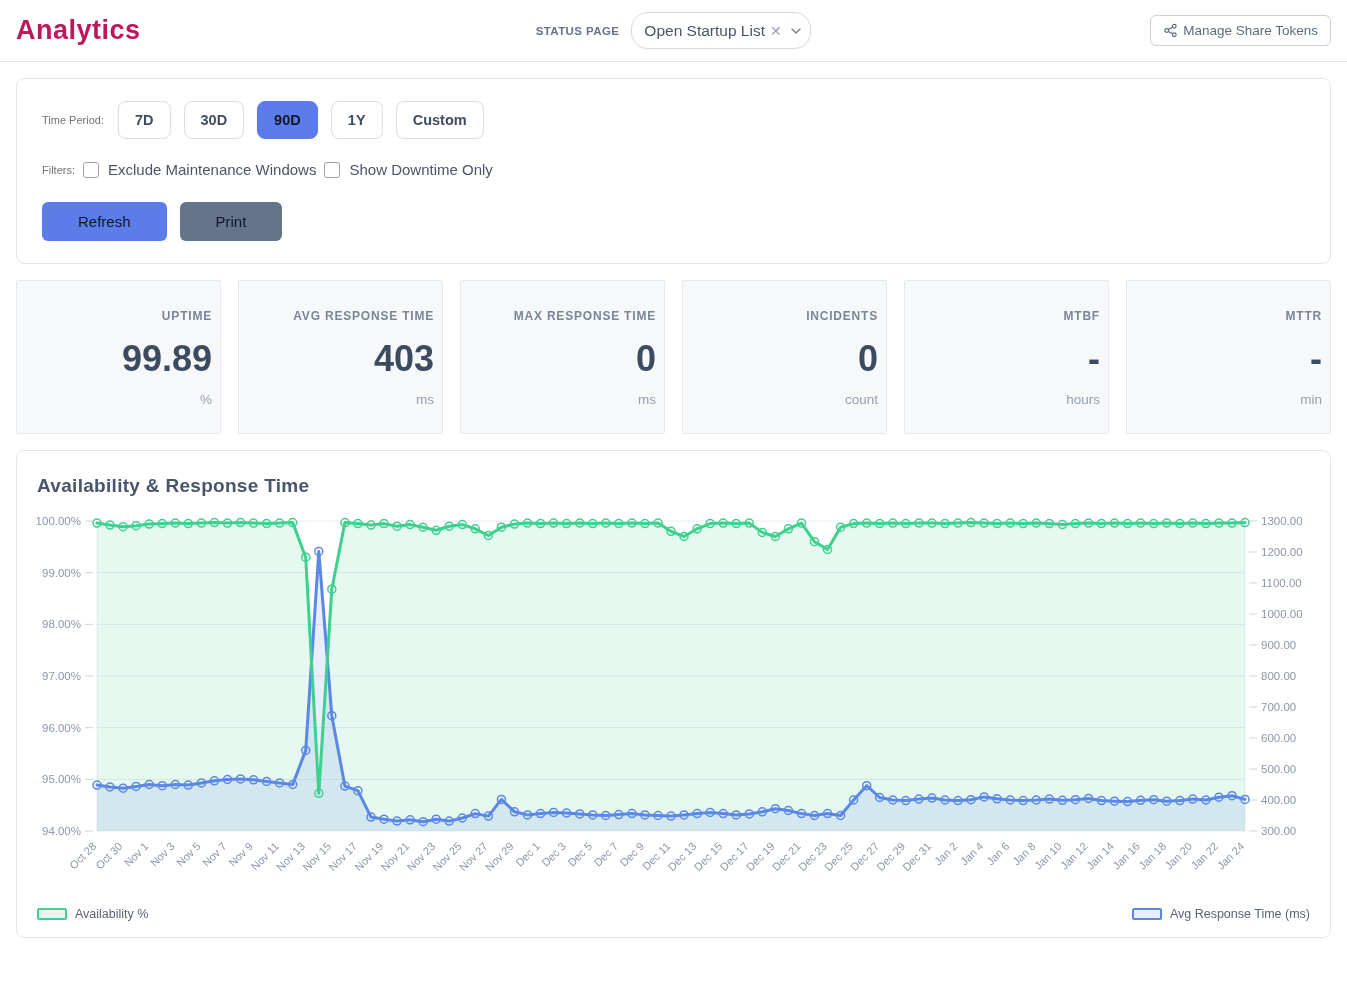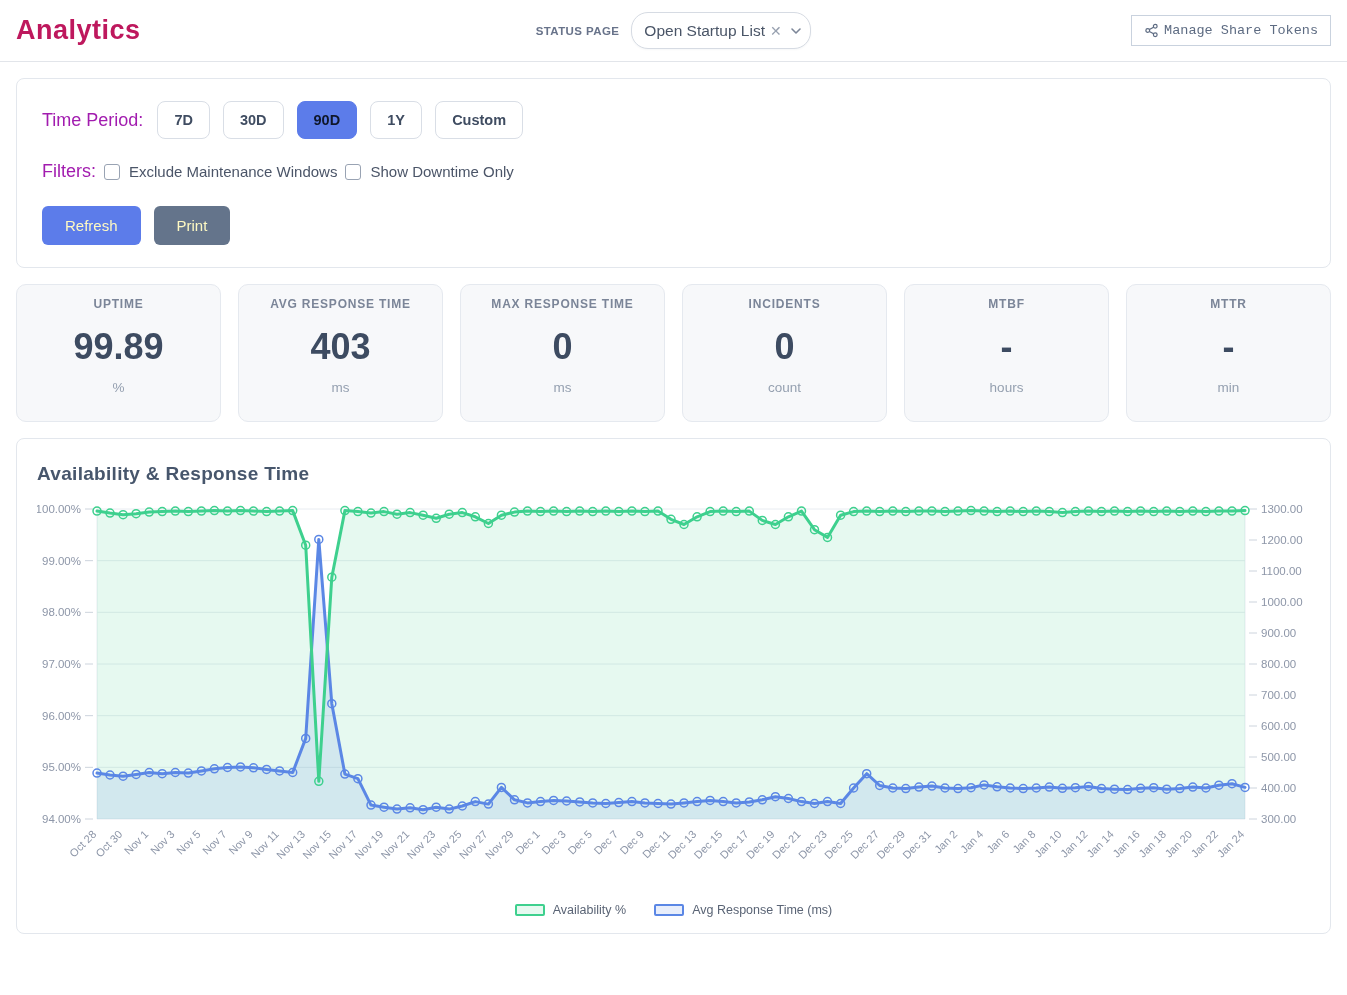--- a/index.html
+++ b/index.html
@@ -13,55 +13,55 @@
   .hdr-center { display:flex; align-items:center; gap:12px; }
   .sp-label { font-size:11.5px; font-weight:600; letter-spacing:.4px; color:#68738a; }
   .sp-select { display:flex; align-items:center; gap:7px; width:180px; height:37px; padding:0 12px;
                border:1px solid #d6dbe3; border-radius:17px; background:#fff; cursor:pointer;
                box-shadow:0 1px 2px rgba(25,40,70,.04); }
   .sp-value { font-size:15.5px; color:#4a5567; white-space:nowrap; }
   .sp-x { color:#97a0af; font-size:14px; line-height:1; margin-left:-2px; }
   .sp-chev { color:#7c8698; display:flex; }
   .hdr-right { flex:1; display:flex; justify-content:flex-end; }
   .btn-outline { display:flex; align-items:center; gap:5px; padding:7px 12px; background:#fff;
-                 border:1px solid #c9d2de; border-radius:0; font-size:13.5px; color:#5d6b82; cursor:pointer;font-family:Liberation Mono, monospace; }
+                 border:1px solid #c9d2de; border-radius:6px; font-size:13.5px; color:#5d6b82; cursor:pointer; }
 
   
   .panel { margin:16px; border:1px solid #e3e7ed; border-radius:8px; background:#fff; }
   .filter-panel { padding:22px 25px; }
   .row1 { display:flex; align-items:center; gap:14px; }
-  .row-label { font-size:18px; color:#a21caf; }
+  .row-label { font-size:11px; color:#737373; }
   .tp-btns { display:flex; gap:13px; }
   .tp-btn { padding:10px 16px; min-width:52px; font-size:14.5px; font-weight:600; color:#3f4c61;
             background:#fff; border:1px solid #d9dee6; border-radius:8px; cursor:pointer;
             font-family:Liberation Sans, sans-serif; }
   .tp-btn.active { background:#5c7cea; border-color:#5c7cea; color:#0f172a;text-align:right; }
   .row2 { display:flex; align-items:center; gap:8px; margin-top:22px; }
   .chk-group { display:flex; align-items:center; gap:9px; cursor:pointer; }
   .chk-box { width:16px; height:16px; border:1.5px solid #99a3b3; border-radius:3px; background:#fff; }
   .chk-label { font-size:15px; color:#4b5568; }
   .row3 { display:flex; gap:13px; margin-top:24px; }
-  .btn-solid { padding:11px 23px; border:none; border-radius:6px; font-size:15px; color:#fef9c3;
+  .btn-solid { padding:11px 36px; border:none; border-radius:6px; font-size:15px; color:#0f172a;
                cursor:pointer; font-family:"Liberation Sans",sans-serif; }
   .btn-refresh { background:#5c7cea; }
   .btn-print  { background:#64748b; }
 
   
   .stats-row { margin:16px; display:grid; grid-template-columns:repeat(6,1fr); gap:17px; }
-  .stat-card { background:#f7f8fa; border:1px solid #e5e9ef; border-radius:10px; text-align:center;
-               padding:12px 8px 26px; }
+  .stat-card { background:#f7f8fa; border:1px solid #e5e9ef; border-radius:2px; text-align:right;
+               padding:28px 8px 26px; }
   .stat-label { font-size:12px; font-weight:700; letter-spacing:.8px; color:#7b8598; }
   .stat-value { font-size:36px; font-weight:700; color:#3d4b61; margin:15px 0 12px; }
   .stat-unit  { font-size:13.5px; color:#95a0b0; }
 
   
   .chart-panel { padding:24px 20px 16px; }
   .chart-title { font-size:19px; font-weight:700; color:#47566c; letter-spacing:.3px; margin-bottom:12px; }
   svg { display:block; }
-  .legend { display:flex; justify-content:center; align-items:center; gap:28px; margin-top:14px; }
+  .legend { display:flex; justify-content:space-between; align-items:center; gap:28px; margin-top:6px; }
   .legend-item { display:flex; align-items:center; gap:8px; }
   .legend-swatch { width:30px; height:12px; border-radius:2px; border:2px solid; }
   .legend-label { font-size:12.5px; color:#5a6475; }
 </style>
 </head>
 <body>
 
 <div class="hdr">
   <div class="hdr-left">
     <div class="page-title">Analytics</div>

